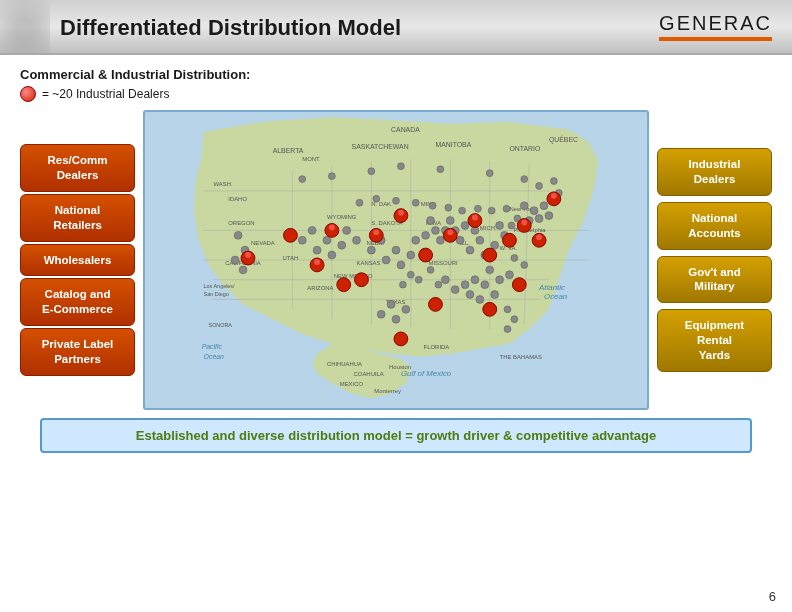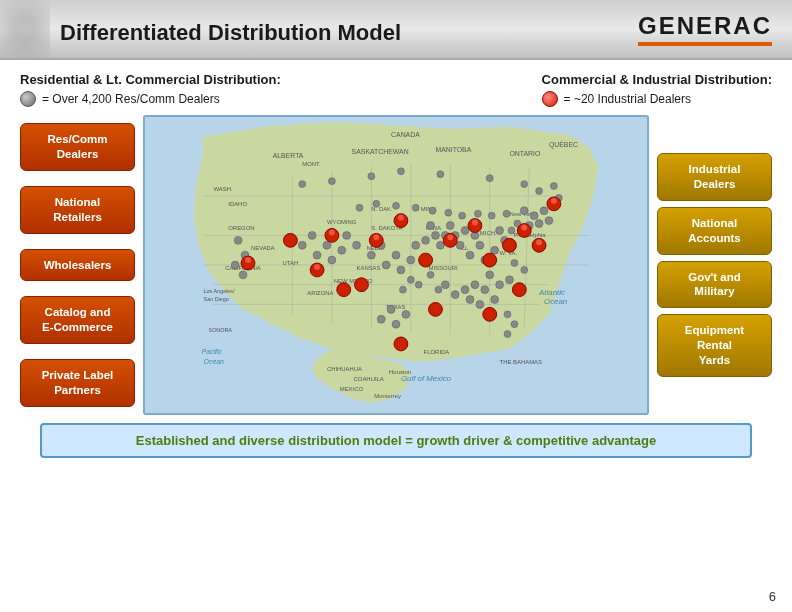--- a/index.html
+++ b/index.html
@@ -38,22 +38,22 @@
       color: #1a1a1a;
       padding-left: 40px;
     }
 
     .logo {
       display: flex;
       flex-direction: column;
       align-items: flex-end;
     }
     .logo-text {
-      font-size: 24px;
-      font-weight: bold;
+      font-size: 20px;
+      font-weight: normal;
       color: #1a1a1a;
       letter-spacing: 2px;
     }
     .logo-underline {
       height: 4px;
       background: #e05a00;
       width: 100%;
       margin-top: 2px;
     }
 
@@ -96,21 +96,21 @@
     
     .map-area {
       display: flex;
       align-items: stretch;
       gap: 8px;
     }
 
     .left-buttons {
       display: flex;
       flex-direction: column;
-      gap: 15px;
+      gap: 2px;
       width: 115px;
       flex-shrink: 0;
       justify-content: center;
     }
     .right-buttons {
       display: flex;
       flex-direction: column;
       gap: 6px;
       width: 115px;
       flex-shrink: 0;
@@ -187,27 +187,20 @@
 <div class="header">
   <h1 class="title">Differentiated Distribution Model</h1>
   <div class="logo">
     <span class="logo-text">GENERAC</span>
     <div class="logo-underline"></div>
   </div>
 </div>
 
 <div class="main">
   <div class="legend-row">
-    <div class="legend-section">
-      <span class="legend-title">Residential &amp; Lt. Commercial Distribution:</span>
-      <div class="legend-item">
-        <div class="legend-dot dot-gray"></div>
-        <span>= Over 4,200 Res/Comm Dealers</span>
-      </div>
-    </div>
     <div class="legend-section">
       <span class="legend-title">Commercial &amp; Industrial Distribution:</span>
       <div class="legend-item">
         <div class="legend-dot dot-red"></div>
         <span>= ~20 Industrial Dealers</span>
       </div>
     </div>
   </div>
 
   <div class="map-area">

